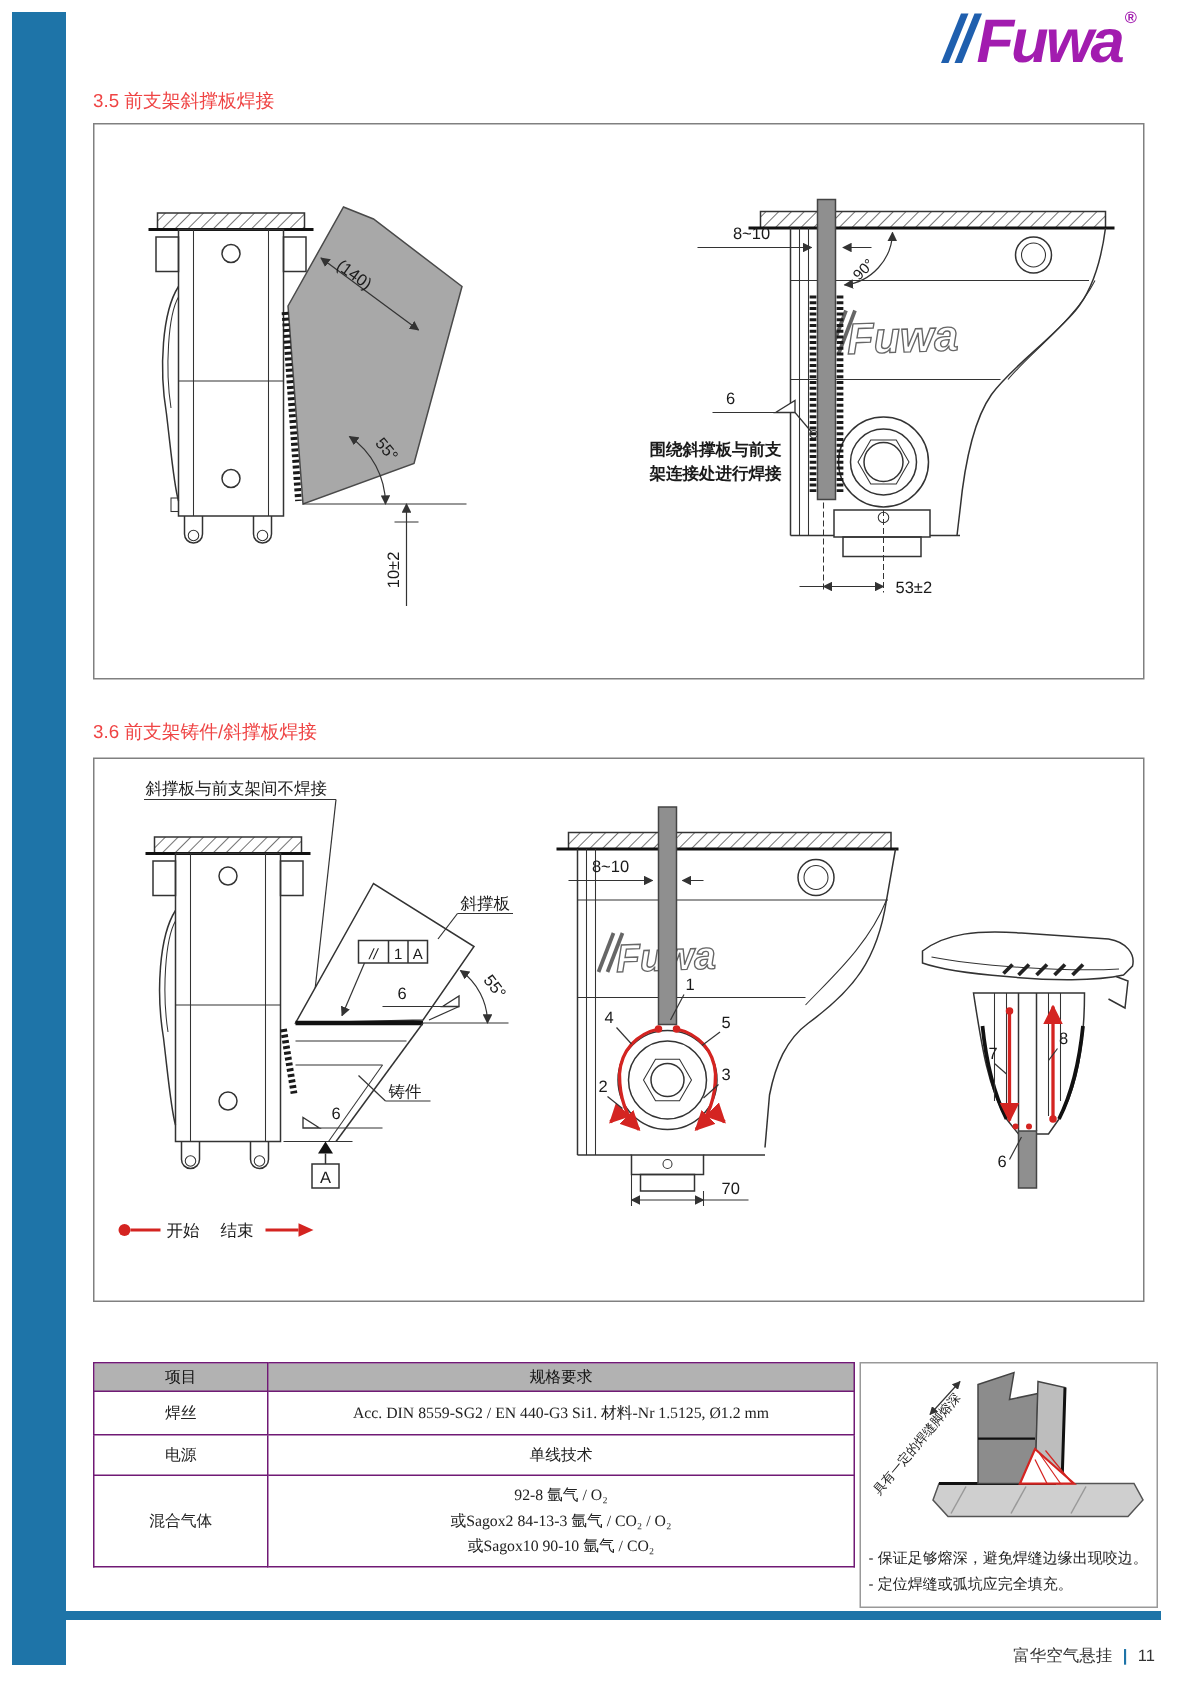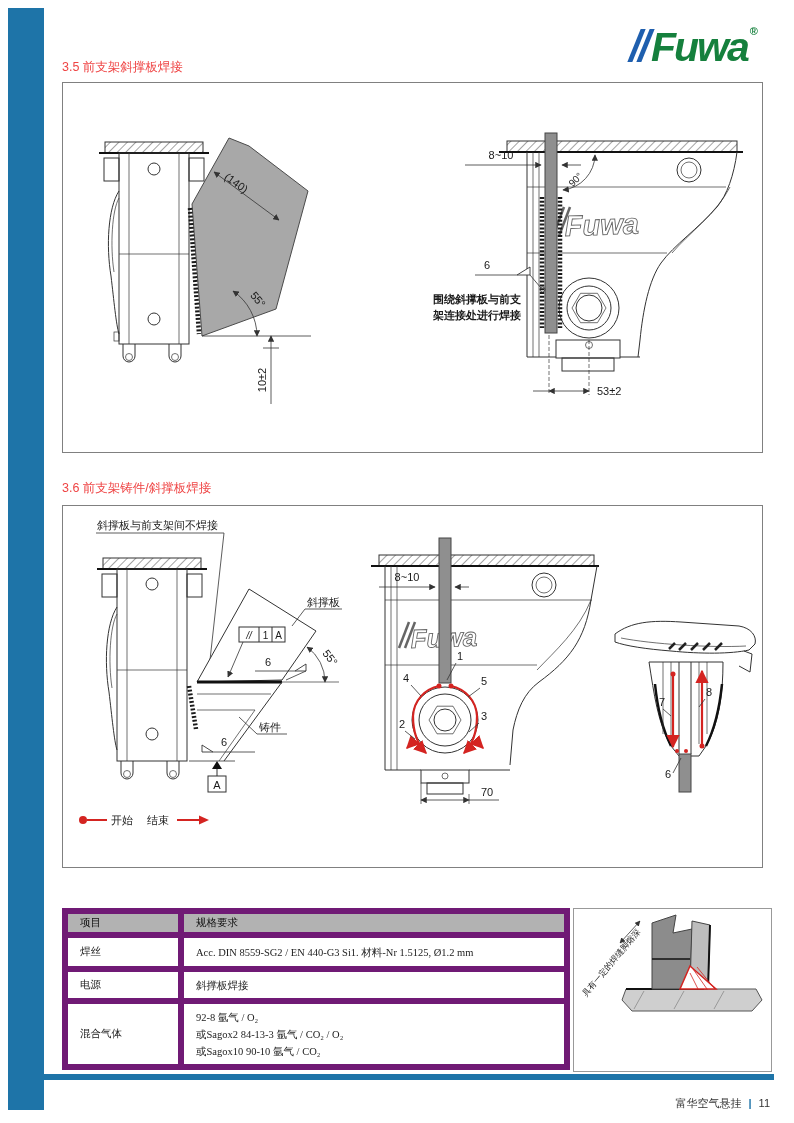--- a/index.html
+++ b/index.html
@@ -2,21 +2,21 @@
 <html><head>
 <meta charset="utf-8">
 <style>
   html,body { margin:0; padding:0; background:#fff; }
   .page { position:relative; width:794px; height:1123px; background:#fff; overflow:hidden;
           font-family:"Liberation Sans", sans-serif; color:#1a1a1a; }
 
   .accent-bar { position:absolute; left:8px; top:8px; width:36px; height:1102px; background:#1e74a8; }
 
   
-  .logo { position:absolute; left:634px; top:24px; height:50px; color:#15803d; white-space:nowrap; }
+  .logo { position:absolute; left:634px; top:4px; height:50px; color:#a21caf; white-space:nowrap; }
   .logo-slashes { display:inline-block; vertical-align:-1px; }
   .logo-slashes i { display:inline-block; width:5px; height:33px; background:#1f5fae; transform:skewX(-22deg); margin-right:3.5px; }
   .logo-text { font-family:"Liberation Sans", sans-serif; font-weight:bold; font-style:italic;
                font-size:41px; letter-spacing:-2px; }
   .logo-reg { font-size:11px; font-weight:bold; vertical-align:26px; margin-left:2px; }
 
   .sec-title { position:absolute; left:62px; font-size:12.5px; color:#ef4444; }
   .t35 { top:59px; }
   .t36 { top:480px; }
 
@@ -37,21 +37,21 @@
   .olg  { font-family:"Liberation Sans", sans-serif; font-style:italic; font-weight:bold;
           fill:#ffffff; stroke:#666; stroke-width:0.9; }
 
   .legend-svg { position:absolute; left:14px; top:306px; }
   .seq-notes { position:absolute; left:9px; top:321px; font-size:11px; line-height:17.5px; color:#222; }
   .seq-notes .l2 { padding-left:7px; }
 
   
   .spec-table { position:absolute; left:62px; top:908px; width:508px; border-collapse:collapse;
                 table-layout:fixed; font-size:10.5px; color:#222; }
-  .spec-table th, .spec-table td { border:6px solid #701a75; padding:2px 12px; text-align:left; vertical-align:middle; }
+  .spec-table th, .spec-table td { border:1px solid #701a75; padding:2px 12px; text-align:center; vertical-align:middle; }
   .spec-table thead th { background:#b2b2b2; height:14px; font-weight:normal; color:#111; }
   .spec-table .r1 td { height:24px; }
   .spec-table .r2 td { height:22px; }
   .spec-table .r3 td { height:56px; }
   .spec-table .r4 td { height:34px; }
   .spec-table .cell-line { line-height:17px;font-family:Liberation Serif, serif; }
 
   .weld-panel { position:absolute; left:573px; top:908px; width:197px; height:162px; border:1px solid #999; }
   .weld-panel-notes { position:absolute; left:5px; top:122px; font-size:10px; line-height:17px; color:#222; white-space:nowrap; }
 
@@ -376,21 +376,21 @@
     <tbody>
       <tr class="r1">
         <td>焊丝</td>
         <td>
             <div class="cell-line">Acc. DIN 8559-SG2 / EN 440-G3 Si1. 材料-Nr 1.5125, Ø1.2 mm</div>
           </td>
       </tr>
       <tr class="r2">
         <td>电源</td>
         <td>
-            <div class="cell-line">斜撑板焊接</div>
+            <div class="cell-line">单线技术</div>
           </td>
       </tr>
       <tr class="r3">
         <td>混合气体</td>
         <td>
           <div class="cell-line">92-8 氩气 / O₂</div>
           <div class="cell-line">或Sagox2 84-13-3 氩气 / CO₂ / O₂</div>
           <div class="cell-line">或Sagox10 90-10 氩气 / CO₂</div>
         </td>
       </tr>
@@ -415,20 +415,24 @@
       <line x1="78" y1="50" x2="116" y2="50" stroke="#111" stroke-width="1.5"></line>
       <g>
         <polygon points="116,57 142,80 106,80" fill="#fff" stroke="#d42421" stroke-width="1.5"></polygon>
         <line x1="116" y1="64" x2="124" y2="80" stroke="#d42421" stroke-width="0.8"></line>
         <line x1="119" y1="60" x2="133" y2="80" stroke="#d42421" stroke-width="0.8"></line>
         <line x1="123" y1="58" x2="140" y2="79" stroke="#d42421" stroke-width="0.8"></line>
       </g>
       <line x1="46" y1="34" x2="66" y2="12" class="dim" marker-start="url(#a6)" marker-end="url(#a6)"></line>
       <text font-size="8.5" fill="#222" transform="translate(12,88) rotate(-50)">具有一定的焊缝脚熔深</text>
     </svg>
+    <div class="weld-panel-notes">
+      <div>- 保证足够熔深，避免焊缝边缘出现咬边。</div>
+      <div>- 定位焊缝或弧坑应完全填充。</div>
+    </div>
   </div>
 
   <div class="bottom-rule"></div>
 
   <div class="footer">
     <span>富华空气悬挂</span><span class="sep">|</span><span>11</span>
   </div>
 
 </div>
 

